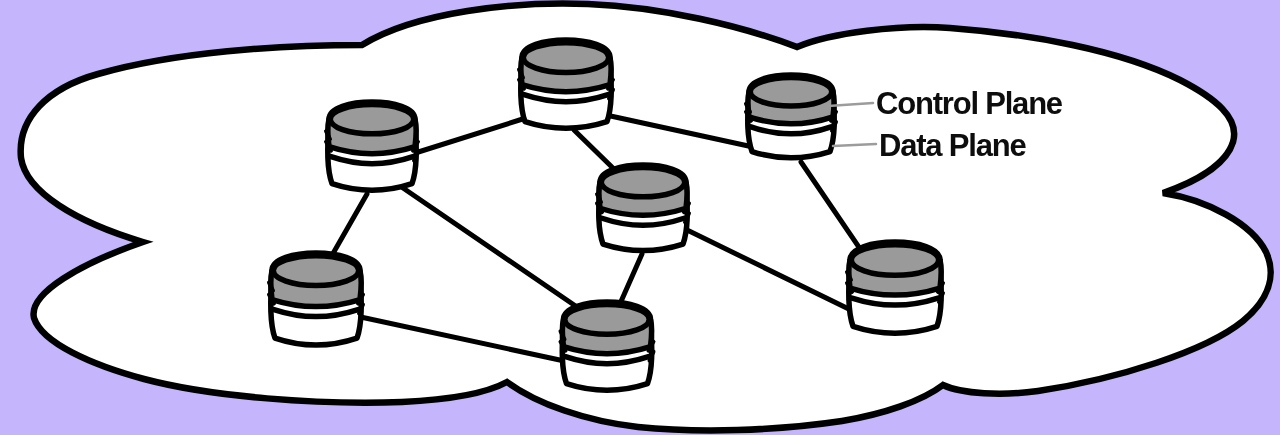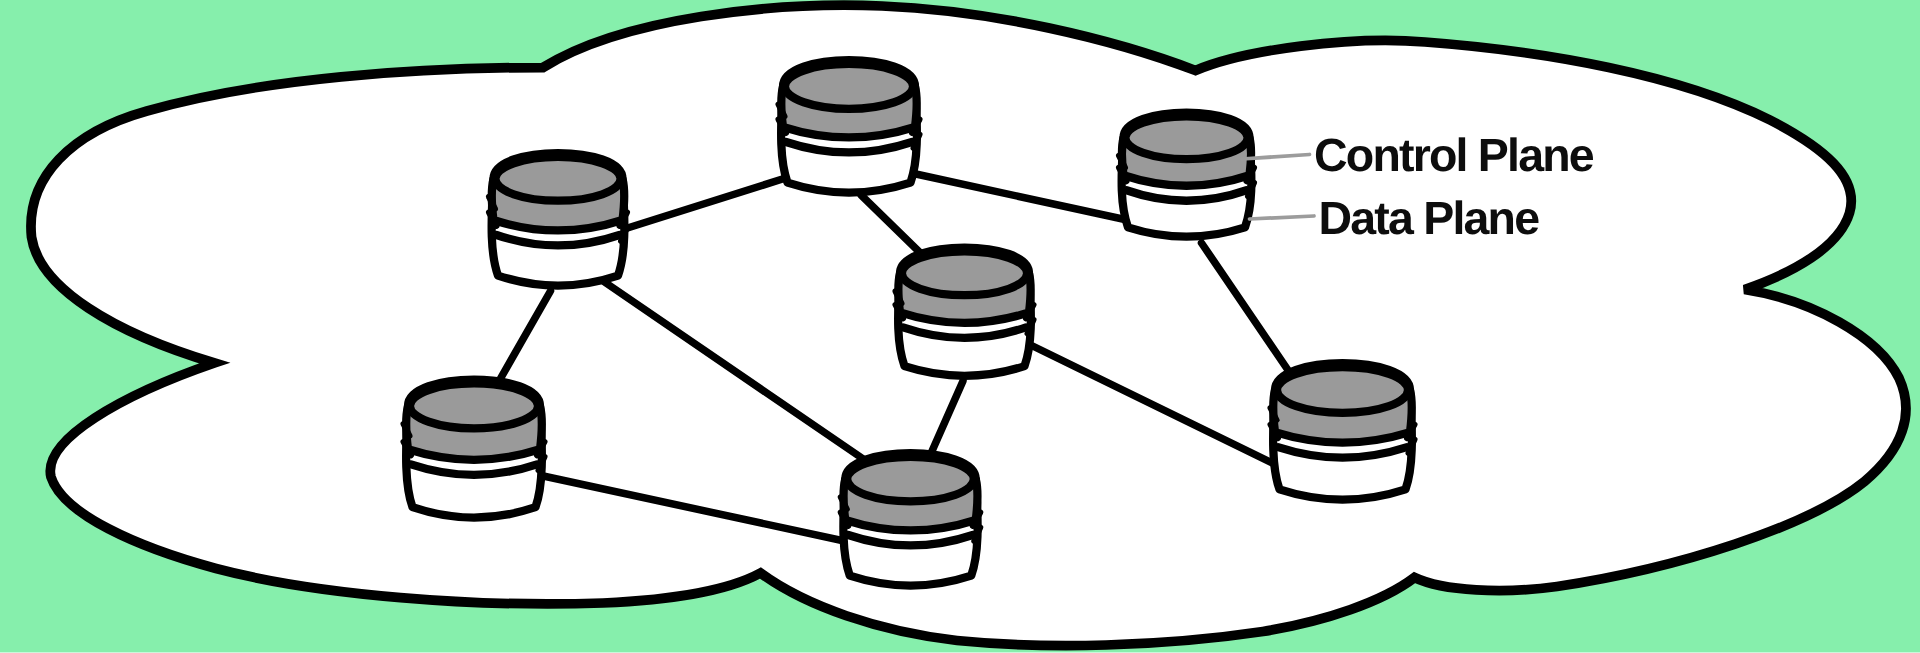--- a/index.html
+++ b/index.html
@@ -1,20 +1,20 @@
 <!DOCTYPE html>
 <html><head>
 <meta charset="utf-8">
 <style>
   html, body { margin: 0; padding: 0; background: #ffffff; }
   .stage {
     position: relative;
     width: 1280px;
     height: 435px;
-    background: #86efac;
+    background: #c4b5fd;
     overflow: hidden;
     font-family: "Liberation Sans", "DejaVu Sans", sans-serif;
   }
   svg { display: block; }
   .plane-label {
     font-family: "Liberation Sans", "DejaVu Sans", sans-serif;
     font-weight: bold;
     font-size: 31px;
     letter-spacing: -1.2px;
     fill: #0d0d0d;

